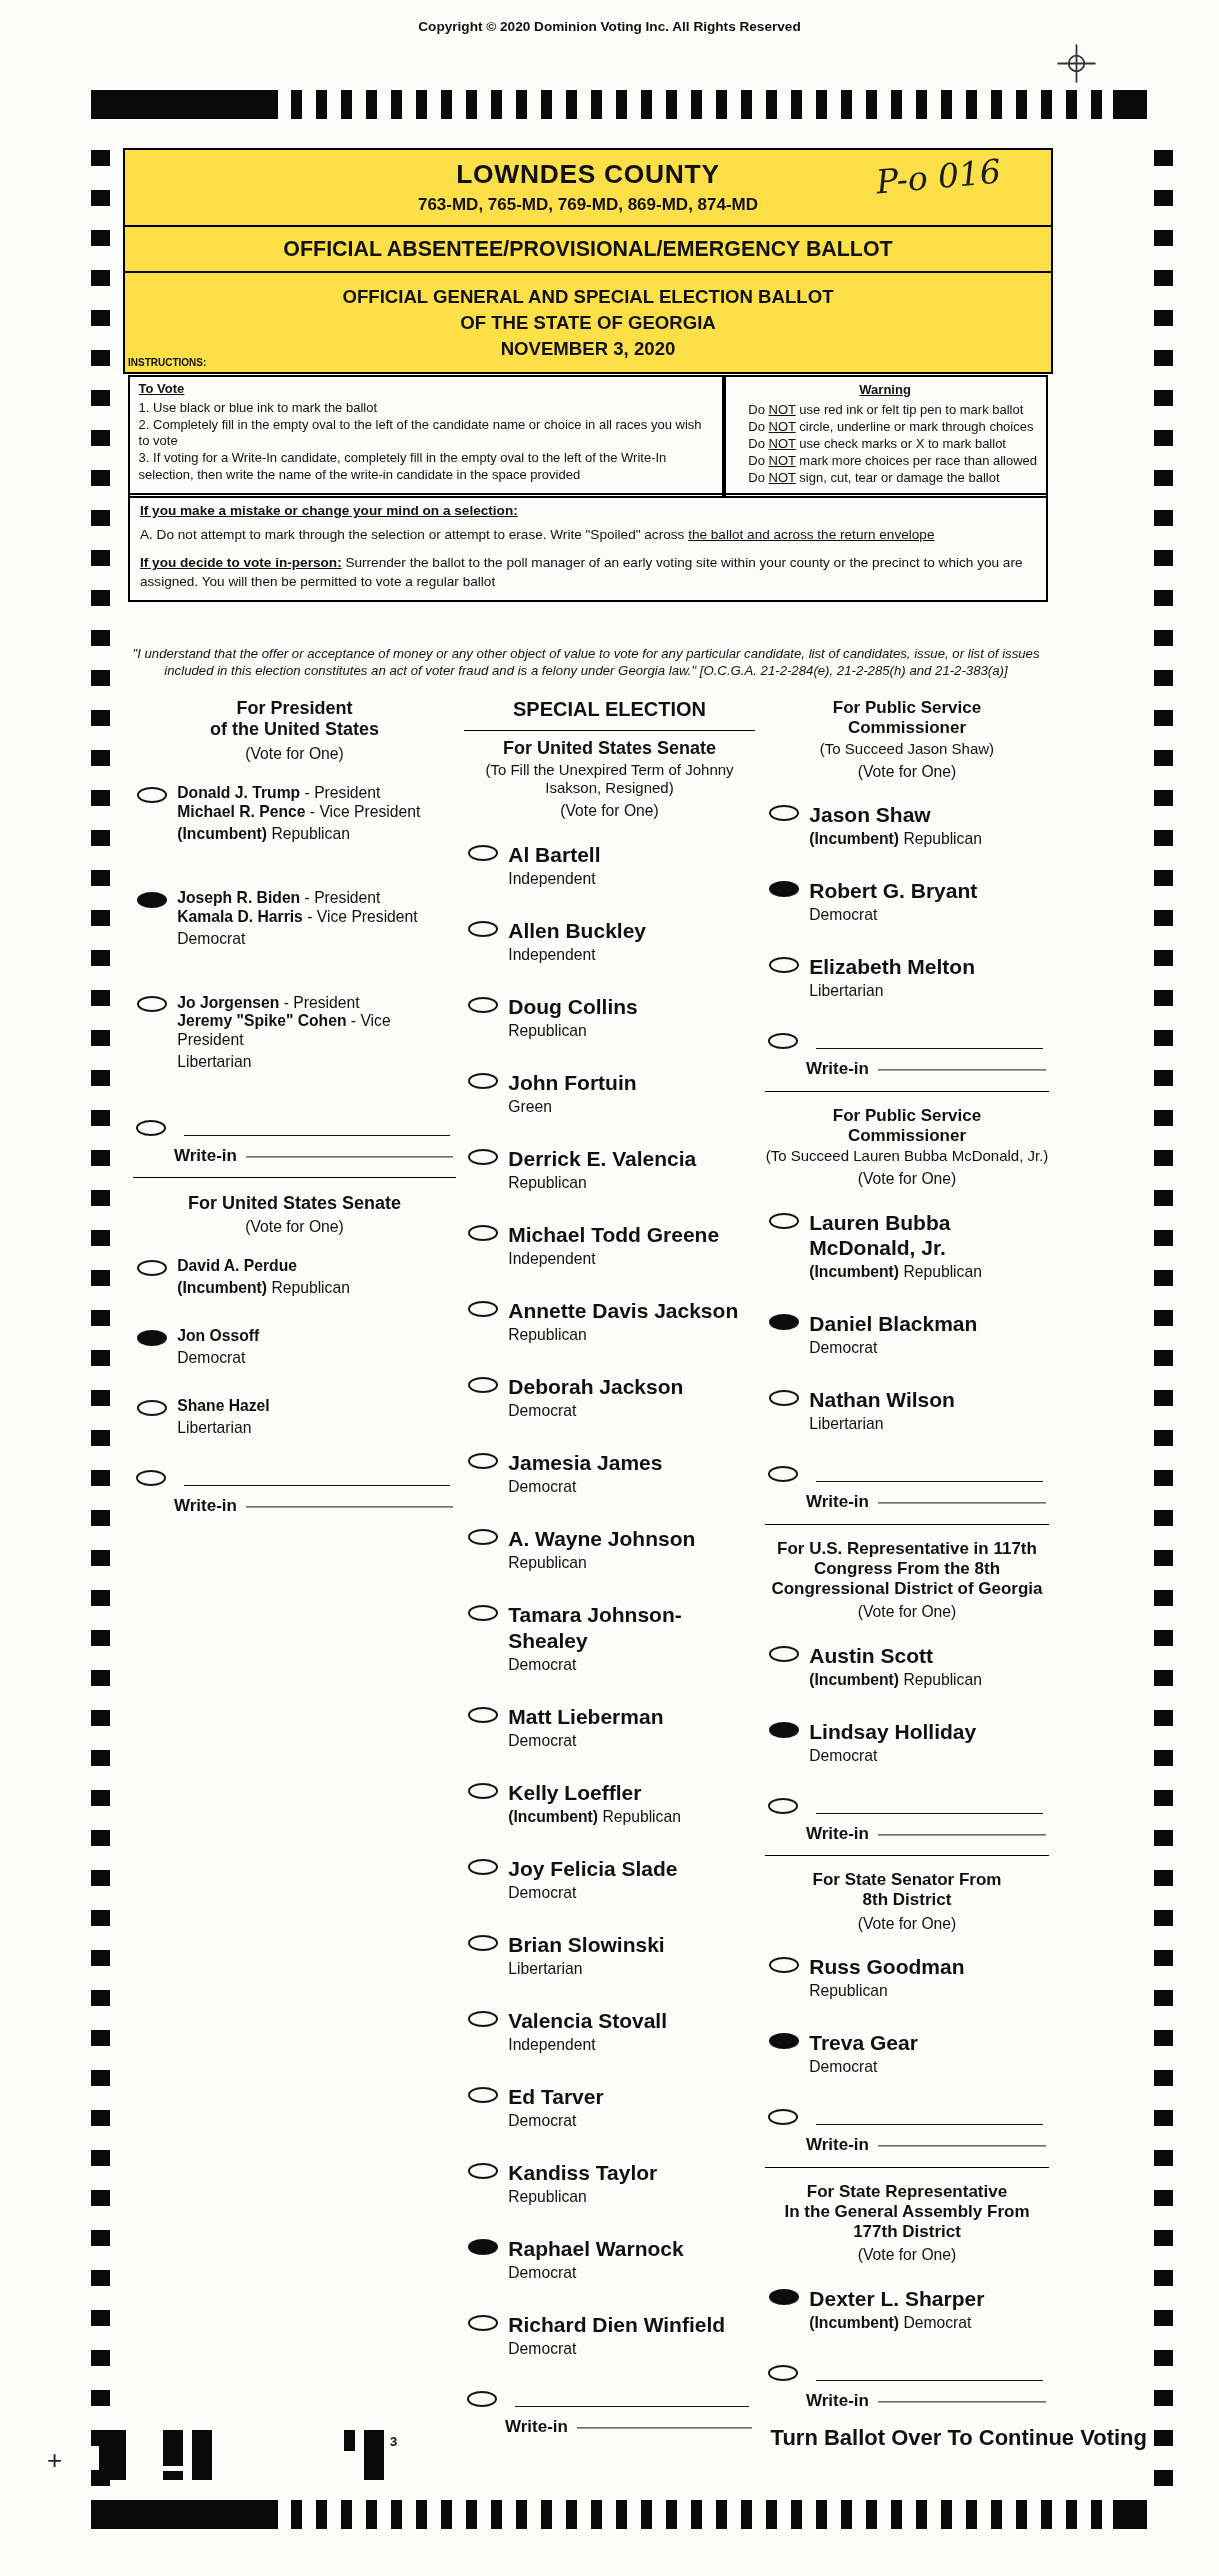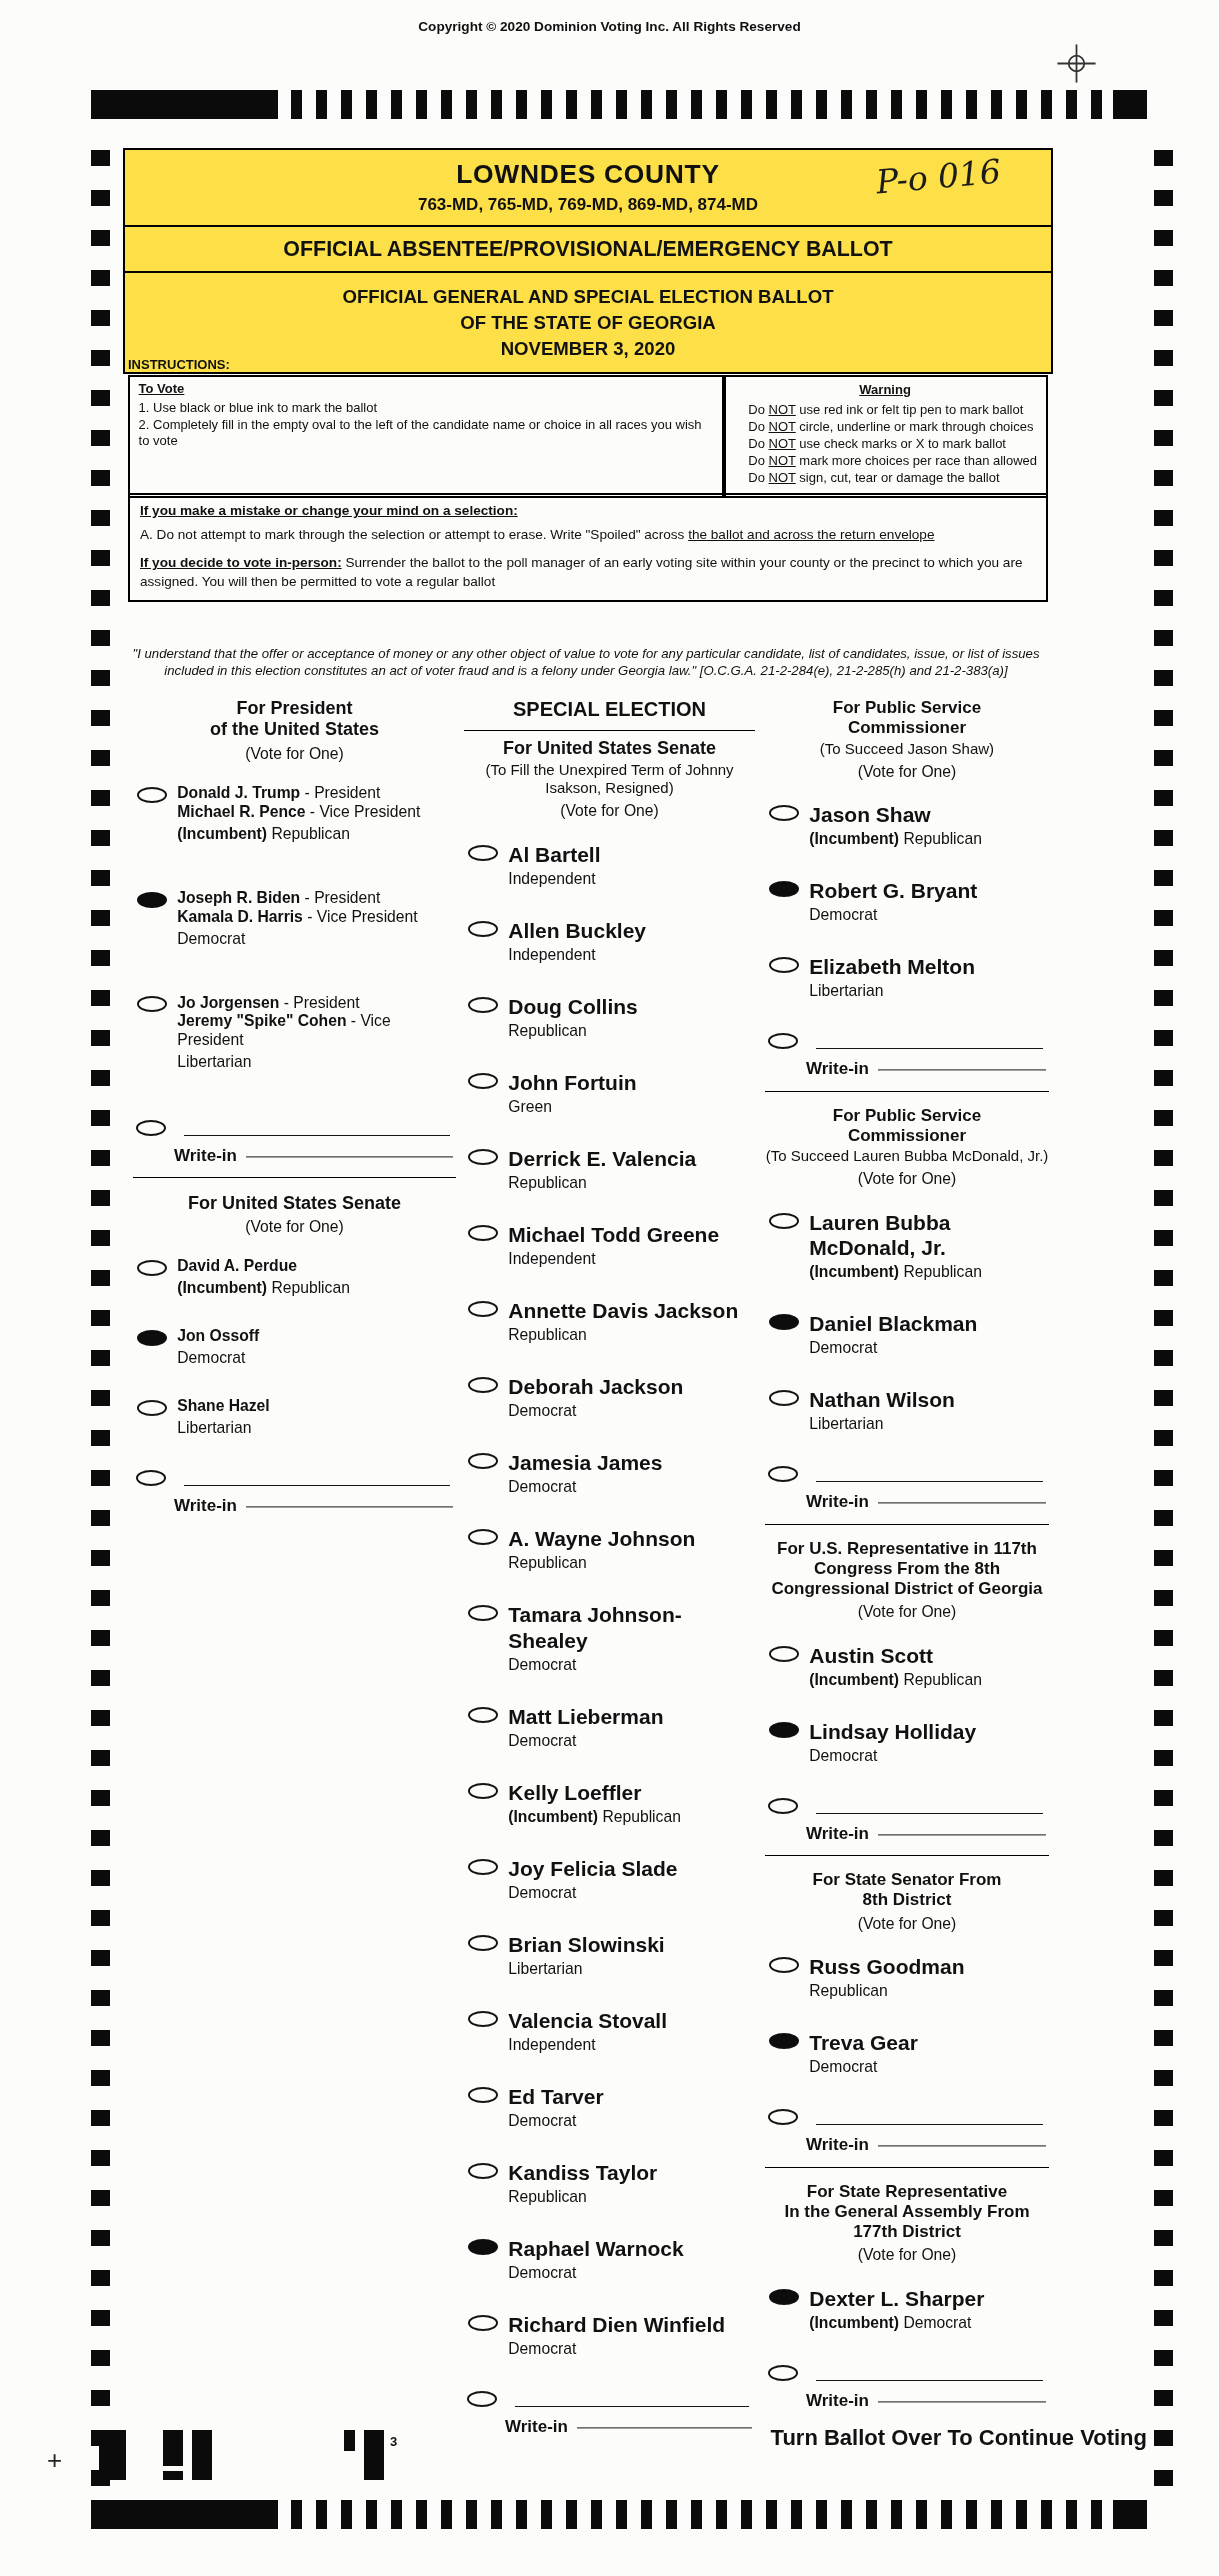--- a/index.html
+++ b/index.html
@@ -36,21 +36,21 @@
   .hb-top { position:relative; padding:8.6px 0 10px; border-bottom:2.1px solid #000; }
   .county { text-align:center; font-size:26.4px; font-weight:bold; letter-spacing:0.7px; }
   .precincts { text-align:center; font-size:17px; font-weight:bold; margin-top:5.7px; }
   .handwriting { position:absolute; right:50px; top:7.1px; font-family:"DejaVu Serif", serif;
     font-style:italic; font-size:33px; color:#1c1c1c; transform:rotate(-5deg); white-space:nowrap; }
   .hb-mid { text-align:center; font-size:21.4px; font-weight:bold; padding:9.3px 0; border-bottom:2.1px solid #000; }
   .hb-bot { text-align:center; padding:8.6px 0 11.4px; }
   .hb-bot .t1, .hb-bot .t2, .hb-bot .t3 { font-size:18.6px; font-weight:bold; margin-top:4.3px; }
 
   
-  .instructions-label { position:absolute; left:128px; top:357px; font-size:13px; font-weight:bold; }
+  .instructions-label { position:absolute; left:128px; top:357px; font-size:10px; font-weight:bold; }
   .tovote-box { position:absolute; left:128px; top:375px; width:577px; height:110px;
     border:2.1px solid #000; padding:4.3px 8.6px; font-size:13px; line-height:1.28; overflow:hidden; }
   .warning-box { position:absolute; left:722px; top:375px; width:305px; height:110px;
     border:2.1px solid #000; padding:4.3px 8.6px; font-size:13px; line-height:1.32; overflow:hidden; }
   .box-title { font-weight:bold; text-decoration:underline; margin-bottom:2.1px; }
   .warning-box .box-title { text-align:center; }
   .warn-item { padding-left:15.7px; }
   .mistake-box { position:absolute; left:128px; top:493px; width:896px;
     border:2.1px solid #000; padding:7.1px 10px 8.6px; font-size:13.6px; line-height:1.35; }
   .mb-title { font-weight:bold; text-decoration:underline; margin-bottom:5.7px; }
@@ -137,20 +137,21 @@
     </div>
   </div>
 
   <div class="instructions-label">INSTRUCTIONS:</div>
 
   <div class="tovote-box">
     <div class="box-title">To Vote</div>
     <div id="tovote-items">
         <div class="tv-item">1. Use black or blue ink to mark the ballot</div>
         <div class="tv-item">2. Completely fill in the empty oval to the left of the candidate name or choice in all races you wish to vote</div>
+        <div class="tv-item">3. If voting for a Write-In candidate, completely fill in the empty oval to the left of the Write-In selection, then write the name of the write-in candidate in the space provided</div>
       </div>
   </div>
 
   <div class="warning-box">
     <div class="box-title">Warning</div>
     <div id="warning-items">
         <div class="warn-item">Do <span class="u">NOT</span> use red ink or felt tip pen to mark ballot</div>
         <div class="warn-item">Do <span class="u">NOT</span> circle, underline or mark through choices</div>
         <div class="warn-item">Do <span class="u">NOT</span> use check marks or X to mark ballot</div>
         <div class="warn-item">Do <span class="u">NOT</span> mark more choices per race than allowed</div>

